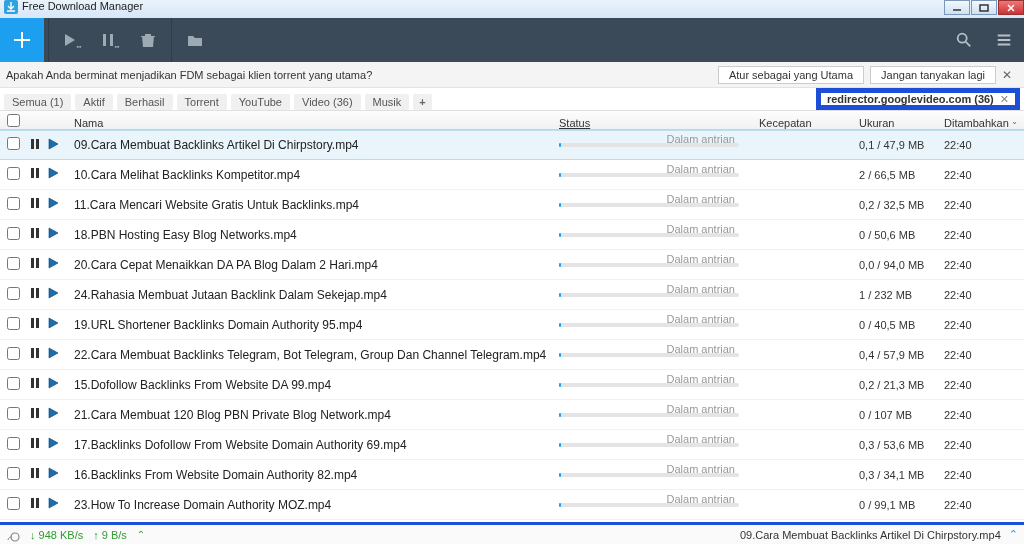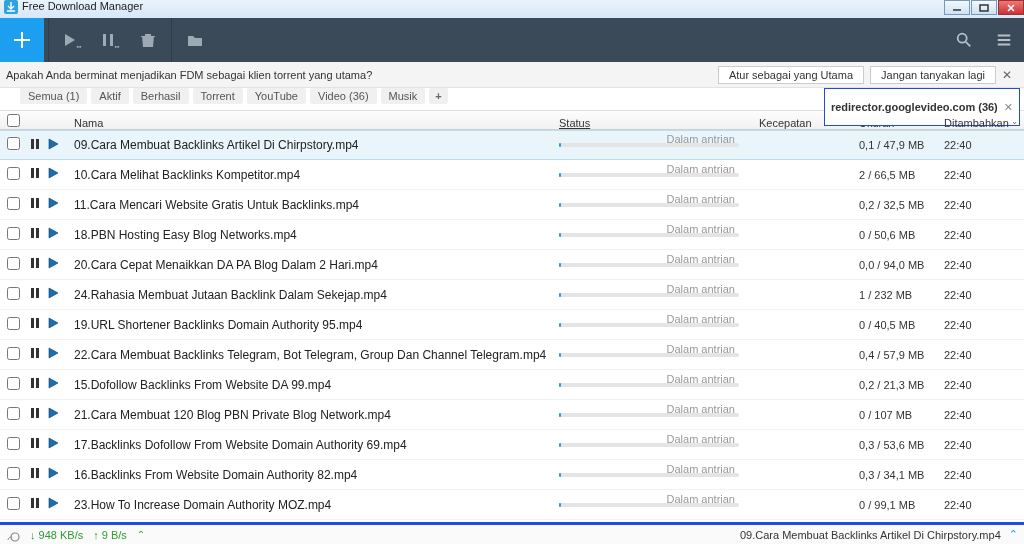--- a/index.html
+++ b/index.html
@@ -28,24 +28,24 @@
   .tb-icon { width:40px; height:44px; display:flex; align-items:center; justify-content:center; }
   .tb-icon svg { width:18px; height:18px; stroke:#b6c0c9; fill:none; stroke-width:2;}
 
   
   .prompt { height: 26px; background:#f4f4f4; border-bottom:1px solid #e3e3e3; display:flex; align-items:center; font-size:11px; color:#333; padding:0 6px;}
   .prompt .spacer{flex:1;}
   .prompt-btn { background:#fff; border:1px solid #ccc; padding:2px 10px; margin-left:6px; font-size:11px; color:#333;}
   .prompt-x { width:22px; text-align:center; color:#666; font-size:12px;}
 
   
-  .filters { height:22px; display:flex; align-items:flex-start; padding-left:20px; font-size:11px; color:#555; position:relative;}
+  .filters { height:22px; display:flex; align-items:flex-end; padding-left:4px; font-size:11px; color:#555; position:relative;}
   .chip { background:#f0f0f0; border-radius:2px; padding:2px 8px; margin-right:4px; }
   .chip.add { padding:2px 6px; font-weight:bold; color:#666;}
-  .group-badge { position:absolute; right:4px; top:0; height:38px; display:flex; align-items:center; background:#fff; border:1px solid #1d4ed8; padding:0 6px; font-size:11px; font-weight:bold; color:#333;}
+  .group-badge { position:absolute; right:4px; top:0; height:22px; display:flex; align-items:center; background:#fff; border:5px solid #1d4ed8; padding:0 6px; font-size:11px; font-weight:bold; color:#333;}
   .group-badge .x { margin-left:6px; color:#888; font-weight:normal;}
 
   
   .thead { height:20px; background:linear-gradient(#fdfdfd,#f1f1f1); border-top:1px solid #e0e0e0; border-bottom:1px solid #d0d0d0; display:flex; align-items:flex-end; font-size:11px; color:#333;}
   .col-chk { width:26px; text-align:center;}
   .col-ctl { width:44px;}
   .col-name { flex:1; padding-left:4px;}
   .col-status { width:200px;text-decoration:underline;}
   .col-speed { width:100px;}
   .col-size { width:85px;}

